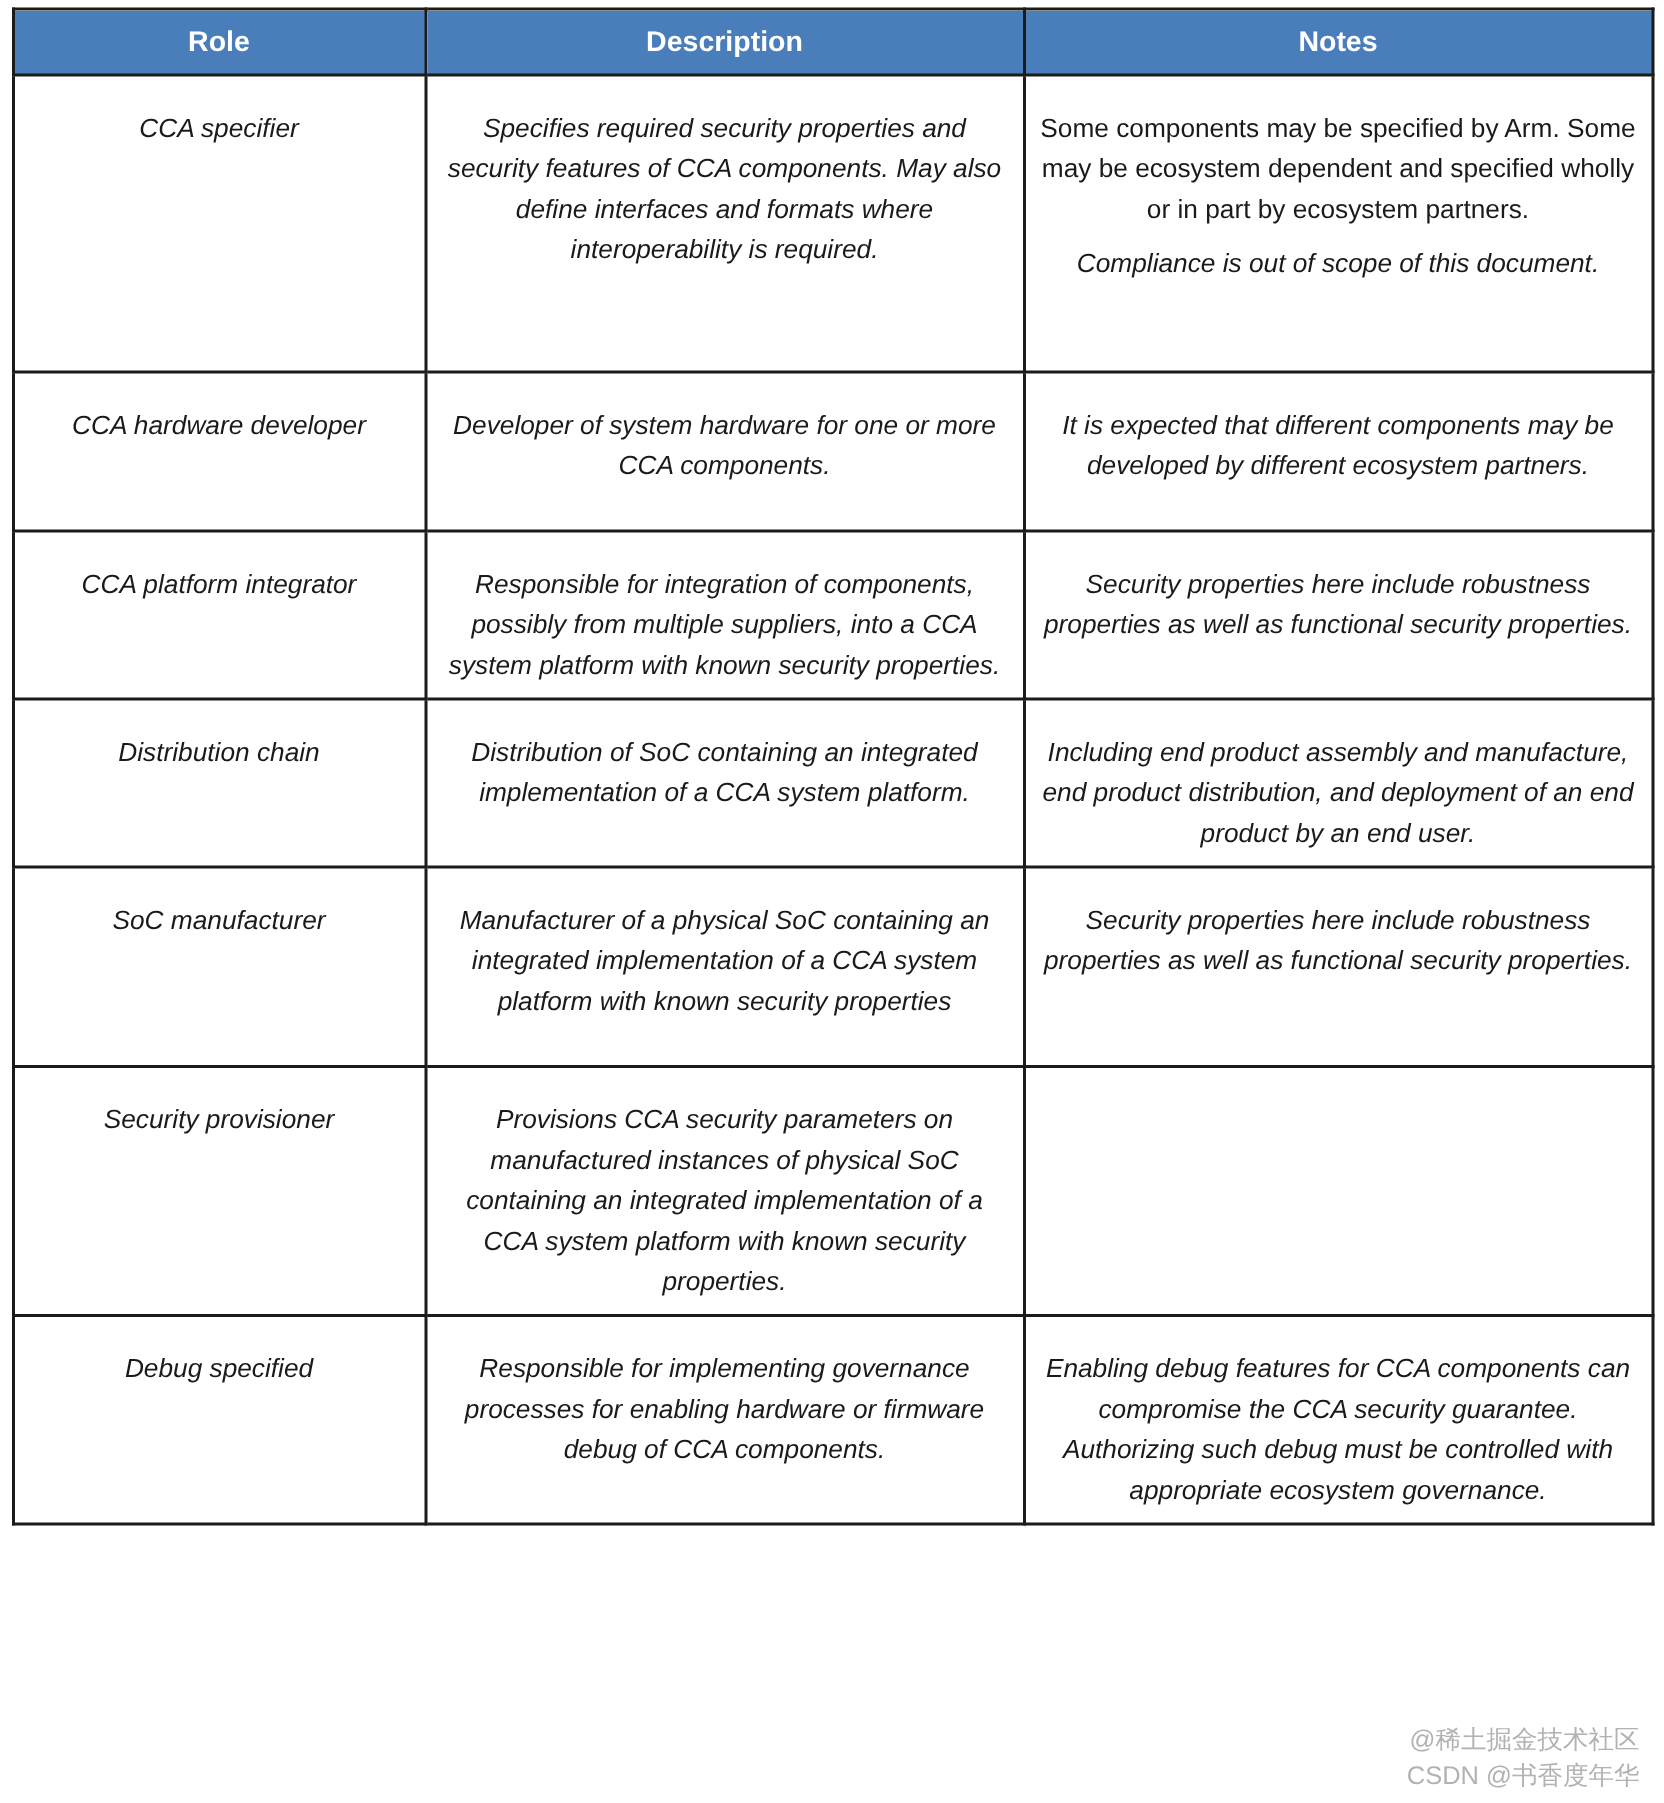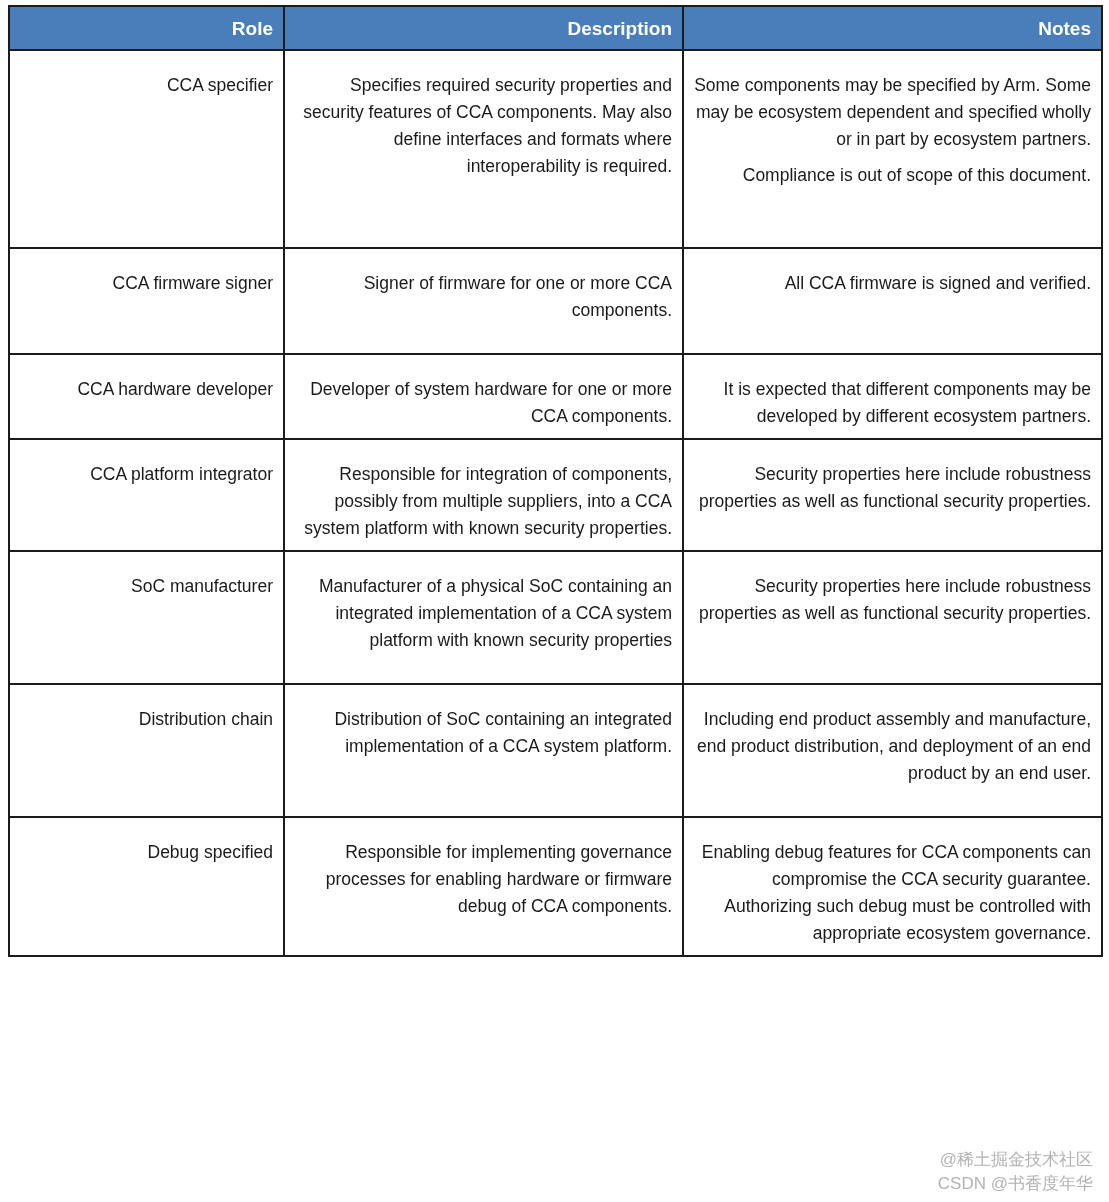--- a/index.html
+++ b/index.html
@@ -24,21 +24,21 @@
     table-layout: fixed;
   }
   table.roles-table col.col-role  { width: 275px; }
   table.roles-table col.col-desc  { width: 399px; }
   table.roles-table col.col-notes { width: 419px; }
 
   table.roles-table th,
   table.roles-table td {
     border: 2px solid #1b1b1b;
     vertical-align: top;
-    text-align: right;
+    text-align: center;
     padding: 21px 10px 8px 9px;
     color: #1a1a1a;
     font-size: 17.5px;
     line-height: 27px;
     overflow: hidden;
   }
   table.roles-table th {
     background: #4a7ebb;
     color: #ffffff;
     font-weight: bold;
@@ -46,20 +46,21 @@
     height: 30px;
     vertical-align: middle;
     padding-top: 6px;
     padding-bottom: 6px;
   }
   table.roles-table td p {
     margin: 0 0 9px 0;
   }
   table.roles-table td p:last-child {
     margin-bottom: 0;
+    font-style: italic;
   }
   
   tbody tr:nth-child(1) td { height: 167px; }
   tbody tr:nth-child(2) td { height: 75px;  }
   tbody tr:nth-child(3) td { height: 49px;  }
   tbody tr:nth-child(4) td { height: 75px; margin-left: 37px;  }
   tbody tr:nth-child(5) td { height: 102px; }
   tbody tr:nth-child(6) td { height: 102px; }
   tbody tr:nth-child(7) td { height: 102px; }
   tbody tr:nth-child(8) td { height: 129px; }
@@ -104,31 +105,20 @@
           <td>
             <p>Specifies required security properties and security features of CCA components. May also define interfaces and formats where interoperability is required.</p>
           </td>
           <td>
             <p>Some components may be specified by Arm. Some may be ecosystem dependent and specified wholly or in part by ecosystem partners.</p>
             <p>Compliance is out of scope of this document.</p>
           </td>
         </tr>
         <tr>
           <td>
-            <p>CCA firmware signer</p>
-          </td>
-          <td>
-            <p>Signer of firmware for one or more CCA components.</p>
-          </td>
-          <td>
-            <p>All CCA firmware is signed and verified.</p>
-          </td>
-        </tr>
-        <tr>
-          <td>
             <p>CCA hardware developer</p>
           </td>
           <td>
             <p>Developer of system hardware for one or more CCA components.</p>
           </td>
           <td>
             <p>It is expected that different components may be developed by different ecosystem partners.</p>
           </td>
         </tr>
         <tr>
@@ -137,39 +127,48 @@
           </td>
           <td>
             <p>Responsible for integration of components, possibly from multiple suppliers, into a CCA system platform with known security properties.</p>
           </td>
           <td>
             <p>Security properties here include robustness properties as well as functional security properties.</p>
           </td>
         </tr>
         <tr>
           <td>
+            <p>Distribution chain</p>
+          </td>
+          <td>
+            <p>Distribution of SoC containing an integrated implementation of a CCA system platform.</p>
+          </td>
+          <td>
+            <p>Including end product assembly and manufacture, end product distribution, and deployment of an end product by an end user.</p>
+          </td>
+        </tr>
+        <tr>
+          <td>
             <p>SoC manufacturer</p>
           </td>
           <td>
             <p>Manufacturer of a physical SoC containing an integrated implementation of a CCA system platform with known security properties</p>
           </td>
           <td>
             <p>Security properties here include robustness properties as well as functional security properties.</p>
           </td>
         </tr>
         <tr>
           <td>
-            <p>Distribution chain</p>
+            <p>Security provisioner</p>
           </td>
           <td>
-            <p>Distribution of SoC containing an integrated implementation of a CCA system platform.</p>
+            <p>Provisions CCA security parameters on manufactured instances of physical SoC containing an integrated implementation of a CCA system platform with known security properties.</p>
           </td>
-          <td>
-            <p>Including end product assembly and manufacture, end product distribution, and deployment of an end product by an end user.</p>
-          </td>
+          <td></td>
         </tr>
         <tr>
           <td>
             <p>Debug specified</p>
           </td>
           <td>
             <p>Responsible for implementing governance processes for enabling hardware or firmware debug of CCA components.</p>
           </td>
           <td>
             <p>Enabling debug features for CCA components can compromise the CCA security guarantee. Authorizing such debug must be controlled with appropriate ecosystem governance.</p>

